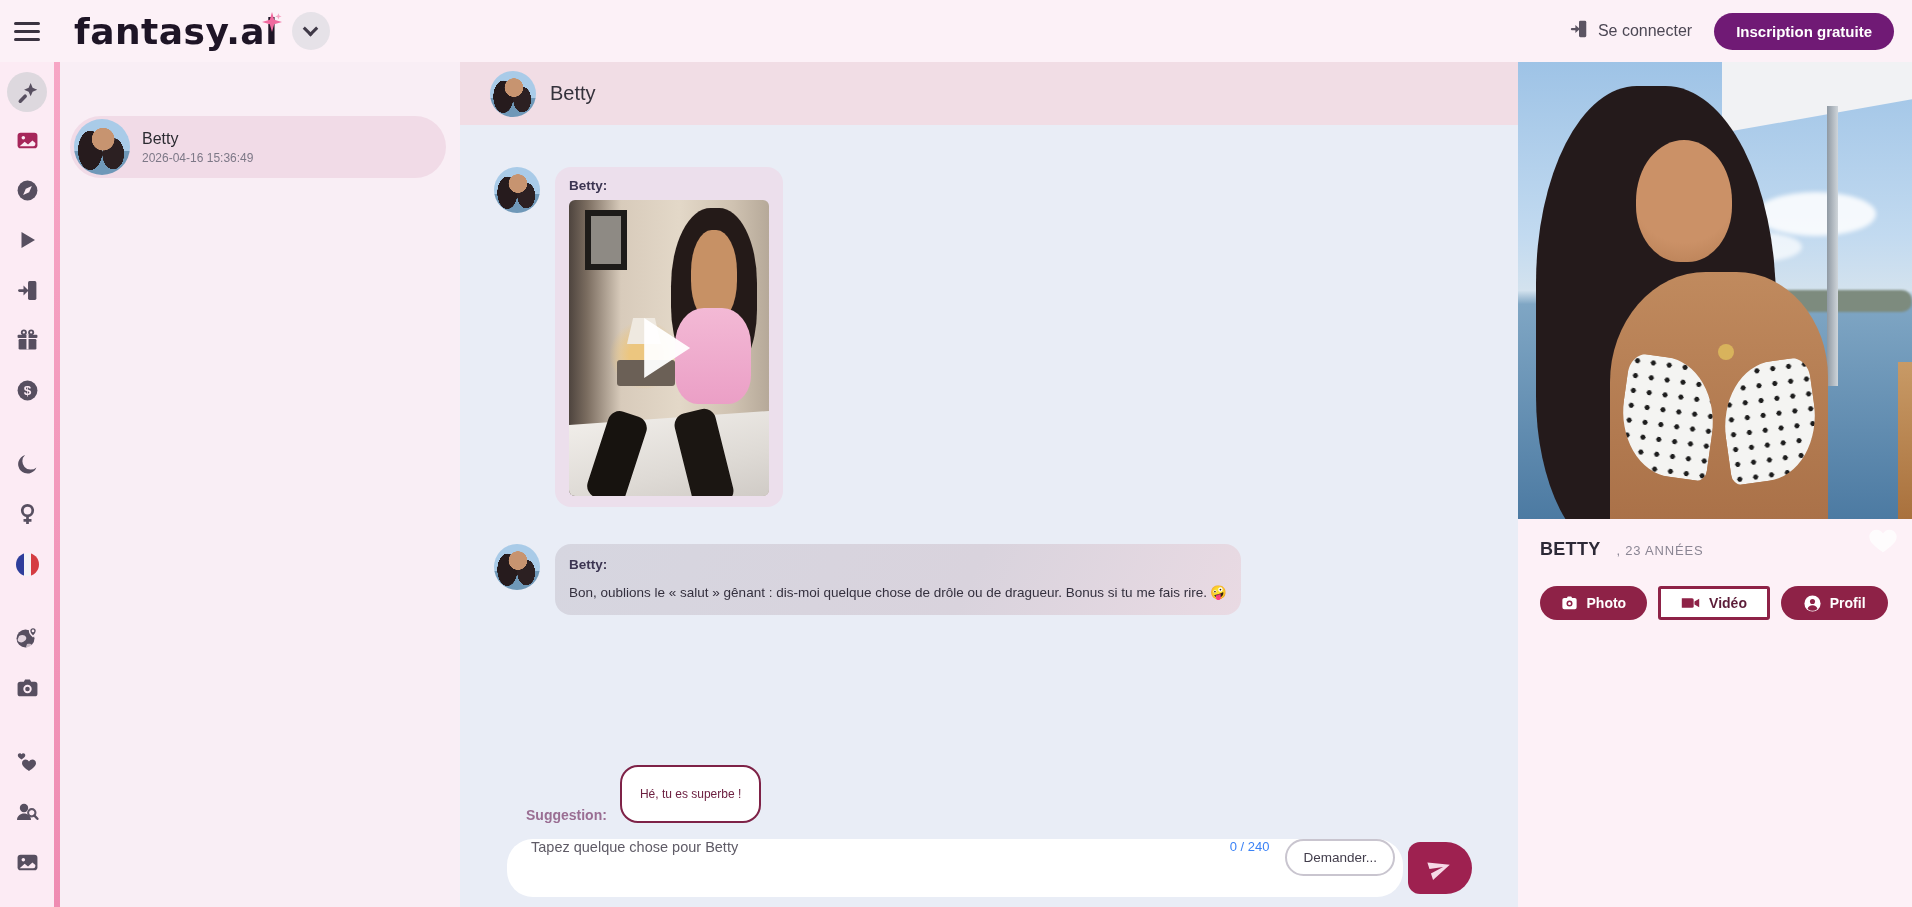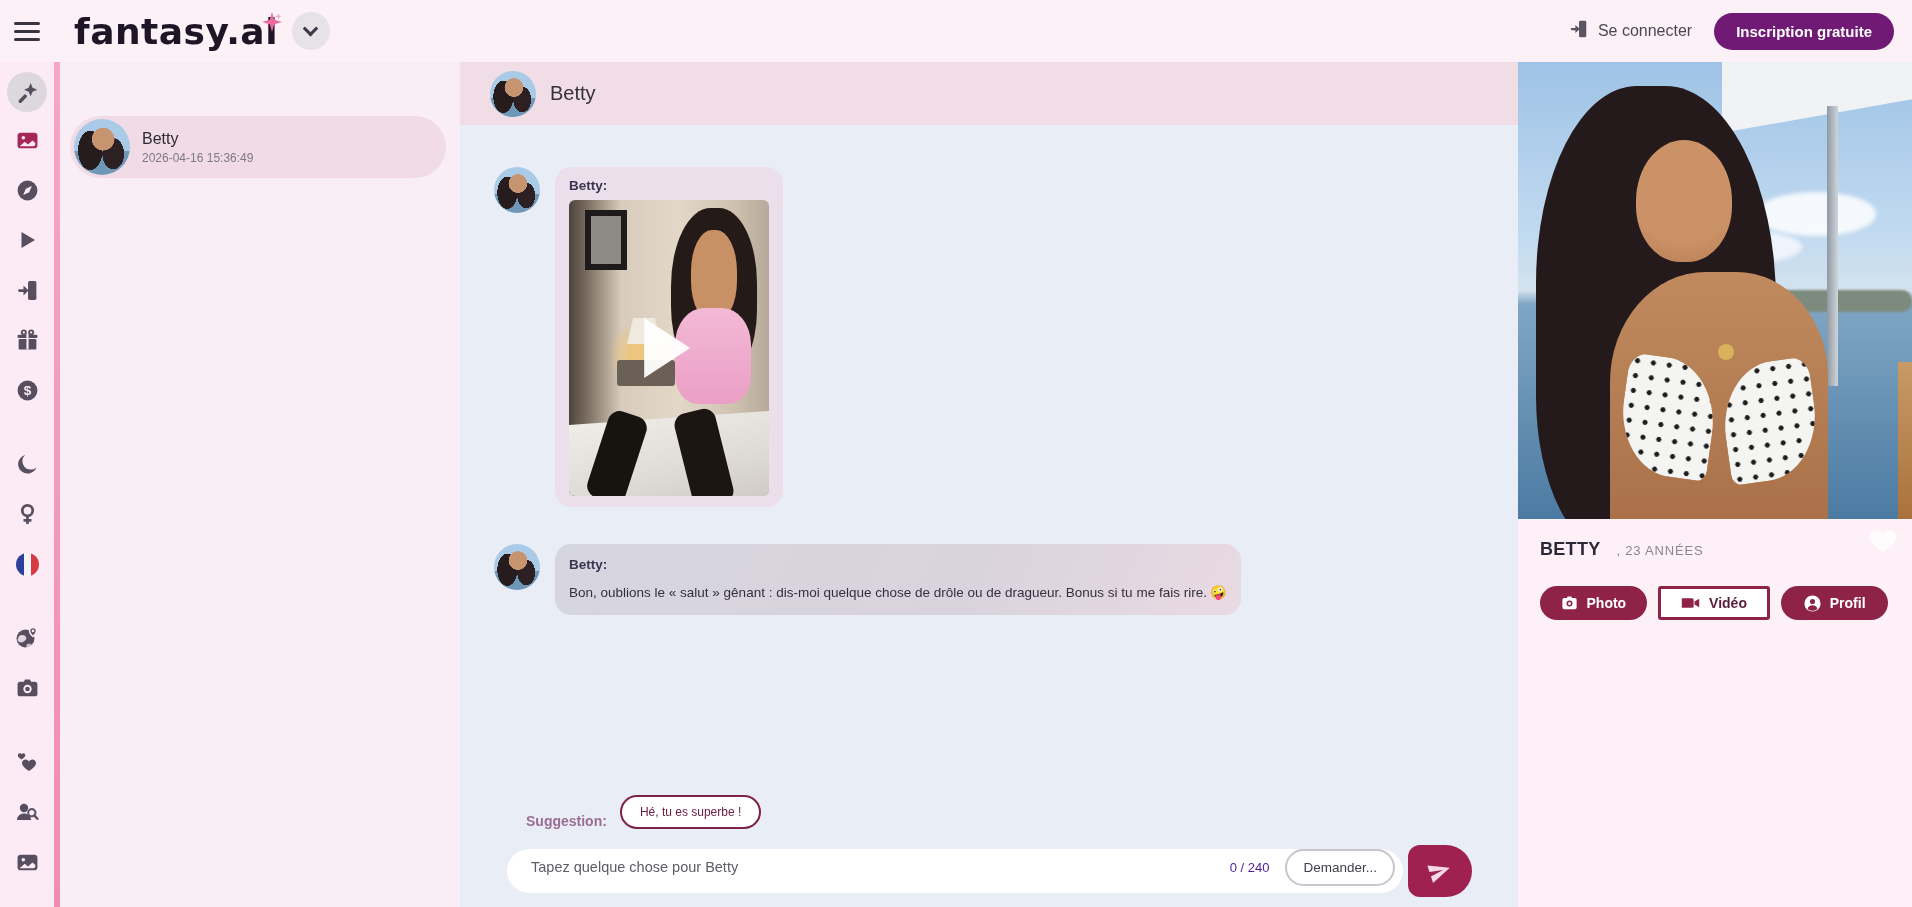--- a/index.html
+++ b/index.html
@@ -78,26 +78,26 @@
   .vt-skin { position:absolute; right:32px; top:30px; width:46px; height:92px; background:#c79165; border-radius:45%; }
   .vt-corset { position:absolute; right:18px; top:108px; width:76px; height:96px; background:linear-gradient(180deg,#f3b9d5,#eb9fc6); border-radius:38% 38% 30% 30%; }
   .vt-stock1 { position:absolute; left:28px; bottom:-6px; width:40px; height:90px; background:#17130f; transform:rotate(18deg); border-radius:12px; }
   .vt-stock2 { position:absolute; right:44px; bottom:-10px; width:42px; height:96px; background:#1b1612; transform:rotate(-14deg); border-radius:12px; }
   .play-overlay { position:absolute; left:50%; top:50%; transform:translate(-54%,-50%); width:0; height:0;
     border-left:46px solid rgba(255,255,255,.95); border-top:30px solid transparent; border-bottom:30px solid transparent; }
 
   
   .suggestion-row { display:flex; align-items:flex-end; gap:13px; padding-left:66px; margin-bottom:16px; flex:0 0 auto; }
   .suggestion-label { color:#9a6e93; font-weight:bold; font-size:14px; }
-  .suggestion-chip { background:#fff; border:2px solid #7e2247; color:#6d2041; font-size:12px; padding:8px 18px; border-radius:18px; cursor:pointer; font-family:"Liberation Sans", sans-serif; }
+  .suggestion-chip { background:#fff; border:2px solid #7e2247; color:#6d2041; font-size:12px; padding:20px 18px; border-radius:18px; cursor:pointer; font-family:"Liberation Sans", sans-serif; }
   .input-row { display:flex; align-items:center; padding:0 46px 10px 47px; flex:0 0 auto; }
-  .input-pill { flex:1; height:44px; background:#fff; border-radius:26px; display:flex; align-items:center; padding:0 8px 8px 24px; }
+  .input-pill { flex:1; height:58px; background:#fff; border-radius:26px; display:flex; align-items:flex-start; padding:0 8px 8px 24px; }
   .input-pill input { flex:1; border:none; outline:none; font-size:14.5px; color:#38343f; background:transparent; font-family:"Liberation Sans", sans-serif; }
   .input-pill input::placeholder { color:#5f5b66; opacity:1; }
-  .char-counter { font-size:13px; color:#4c1d95; margin-right:16px; white-space:nowrap; }
+  .char-counter { font-size:13px; color:#3b82f6; margin-right:16px; white-space:nowrap; }
   .ask-btn { background:#fff; border:2px solid #c9c5cf; border-radius:19px; padding:9px 16px; font-size:13.5px; color:#423d4b; cursor:pointer; white-space:nowrap; font-family:"Liberation Sans", sans-serif; }
   .send-btn { width:64px; height:52px; margin-left:5px; background:#9e2150; border:none; border-radius:12px 26px 26px 12px; display:flex; align-items:center; justify-content:center; cursor:pointer; }
 
   
   .profile { width:394px; flex:0 0 394px; background:#fdf1f7; display:flex; flex-direction:column; }
   .photo { position:relative; height:457px; flex:0 0 457px; overflow:hidden;
     background:linear-gradient(180deg,#9ec3e6 0%,#c2daf0 38%,#d3e2ee 50%,#7fa6c4 53%,#4c7aa2 100%); }
   .ph-cloud1 { position:absolute; right:36px; top:130px; width:120px; height:44px; border-radius:50%; background:rgba(255,255,255,.85); filter:blur(2px); }
   .ph-cloud2 { position:absolute; right:110px; top:170px; width:90px; height:30px; border-radius:50%; background:rgba(255,255,255,.7); filter:blur(2px); }
   .ph-canopy { position:absolute; top:0; right:0; width:190px; height:80px; background:#f1f2f4; transform:skewY(-10deg) translateY(-26px); }

